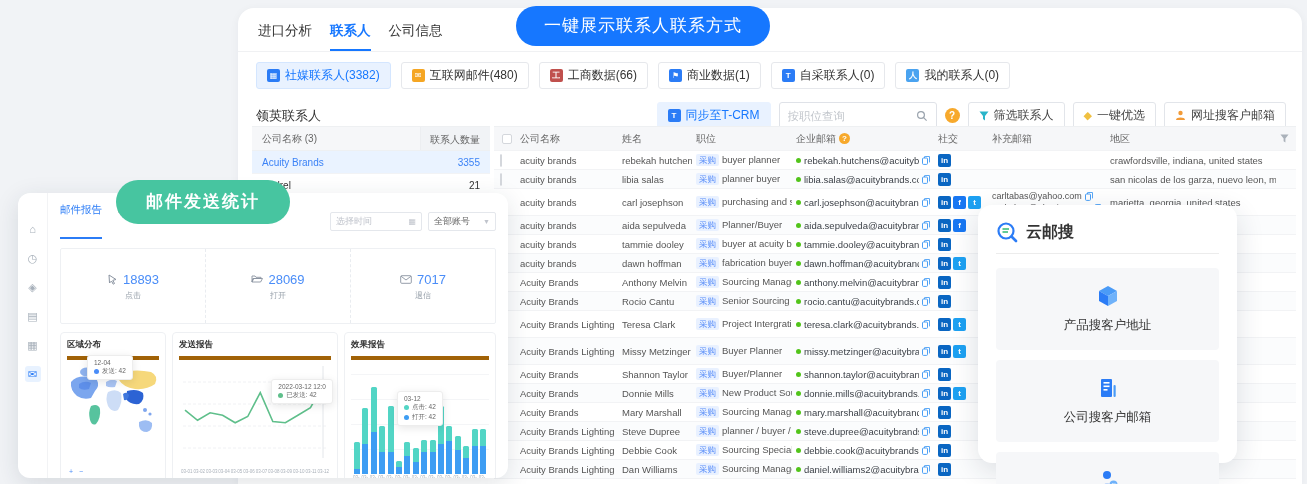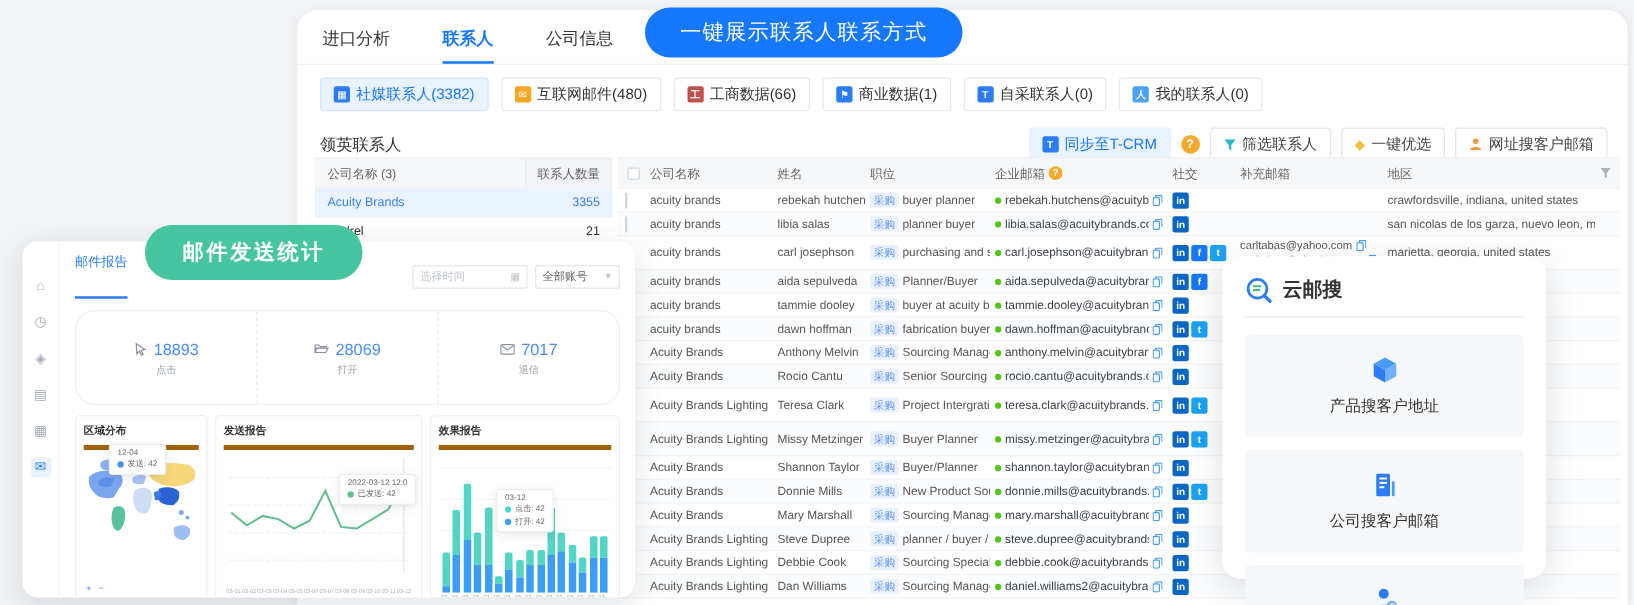--- a/index.html
+++ b/index.html
@@ -1,21 +1,21 @@
 <!DOCTYPE html>
 <html><head>
 <meta charset="utf-8">
 <style>
   * { margin:0; padding:0; box-sizing:border-box; font-family:"Liberation Sans","DejaVu Sans",sans-serif; }
   html,body { width:1307px; height:484px; overflow:hidden; background:#f1f3f6; position:relative; }
 
   
   .main-card { position:absolute; left:238px; top:8px; width:1064px; height:476px; background:#fff;
     border-radius:16px 16px 0 0; box-shadow:0 2px 10px rgba(30,40,60,.05); z-index:1; }
-  .main-tabs { display:flex; gap:42px; padding:14px 0 0 20px; border-bottom:1px solid #f0f1f3; height:44px; }
+  .main-tabs { display:flex; gap:18px; padding:14px 0 0 20px; border-bottom:1px solid #f0f1f3; height:44px; }
   .main-tab { font-size:13.5px; color:#333; padding-bottom:10px; cursor:pointer; }
   .main-tab.active { color:#1677ff; font-weight:bold; border-bottom:2px solid #1677ff; }
 
   .source-tabs { display:flex; gap:10px; margin:10px 0 0 18px; }
   .source-tab { display:inline-flex; align-items:center; gap:5px; height:27px; padding:0 10px;
     border:1px solid #e6e8ec; border-radius:3px; font-size:12px; color:#333; background:#fff; cursor:pointer; }
   .source-tab.active { background:#e9f2ff; border-color:#d4e6ff; color:#1677ff; }
   .st-icon { width:13px; height:13px; border-radius:2px; color:#fff; font-size:8px; line-height:13px;
     text-align:center; font-weight:bold; flex:0 0 auto; }
 
@@ -80,21 +80,21 @@
   .rail-ic.active { color:#2b7cf6; background:#e8f2ff; border-radius:3px; }
   .mail-body { flex:1; padding:10px 12px 8px 12px; }
   .mail-tabs { display:flex; align-items:center; gap:16px; }
   .m-tab { font-size:10.5px; color:#666; padding-bottom:20px; cursor:pointer; }
   .m-tab.active { color:#2b7cf6; border-bottom:2px solid #2b7cf6; }
   .mail-filters { margin-left:auto; display:flex; gap:6px; }
   .mini-input { width:92px; height:19px; border:1px solid #e4e7ec; border-radius:2px; display:flex;
     align-items:center; padding:0 5px; font-size:9px; color:#c0c4cc; justify-content:space-between; }
   .mini-select { width:68px; height:19px; border:1px solid #e4e7ec; border-radius:2px; display:flex;
     align-items:center; padding:0 5px; font-size:9px; color:#666; justify-content:space-between; cursor:pointer; }
-  .stats-box { margin-top:9px; border:1px solid #eef0f3; border-radius:16px; display:flex; height:76px; }
+  .stats-box { margin-top:9px; border:1px solid #eef0f3; border-radius:2px; display:flex; height:76px; }
   .stat { flex:1; display:flex; flex-direction:column; align-items:center; justify-content:center; gap:3px; }
   .stat + .stat { border-left:1px dashed #e9ecf0; }
   .stat-v { display:flex; align-items:center; gap:5px; font-size:13px; color:#4a8df8; }
   .stat-ic { color:#8a93a0; display:inline-flex; }
   .stat-l { font-size:8px; color:#98a1ab; }
   .charts { display:flex; gap:6px; margin-top:8px; }
   .chart-card { border:1px solid #eef0f3; border-radius:4px; padding:6px 6px 4px 6px; position:relative; height:150px; }
   .chart-card h4 { font-size:8.5px; color:#333; font-weight:bold; padding-bottom:5px; border-bottom:4px solid #a16207; }
   .cc-map { width:106px; } .cc-line { width:166px; } .cc-bar { width:152px; }
   .tip { position:absolute; background:#fff; border:1px solid #ededed; border-radius:3px;
@@ -158,20 +158,27 @@
         <span>我的联系人(0)</span>
       </span>
     </div>
 
   <div class="toolbar">
     <span class="section-title">领英联系人</span>
     <div class="toolbar-right">
       <span class="btn blue-soft">
         <span class="st-icon" style="background:#2b7cf6">T</span>
         <span>同步至T-CRM</span>
+      </span>
+      <span class="search-box">
+        <input placeholder="按职位查询" style="">
+        <svg width="12" height="12" viewBox="0 0 12 12">
+            <circle cx="5" cy="5" r="3.4" fill="none" stroke="#9aa3ad" stroke-width="1.2"></circle>
+            <line x1="7.6" y1="7.6" x2="10.6" y2="10.6" stroke="#9aa3ad" stroke-width="1.2"></line>
+          </svg>
       </span>
       <span class="help-dot">?</span>
       <span class="btn">
         <svg width="10" height="10" viewBox="0 0 10 10">
             <path d="M0.5 0.5 H9.5 L6 5 V9.5 L4 8 V5 Z" fill="#2ab5c9"></path>
           </svg>
         <span>筛选联系人</span>
       </span>
       <span class="btn">
         <span style="color:#f0c040;font-size:11px">◆</span>

